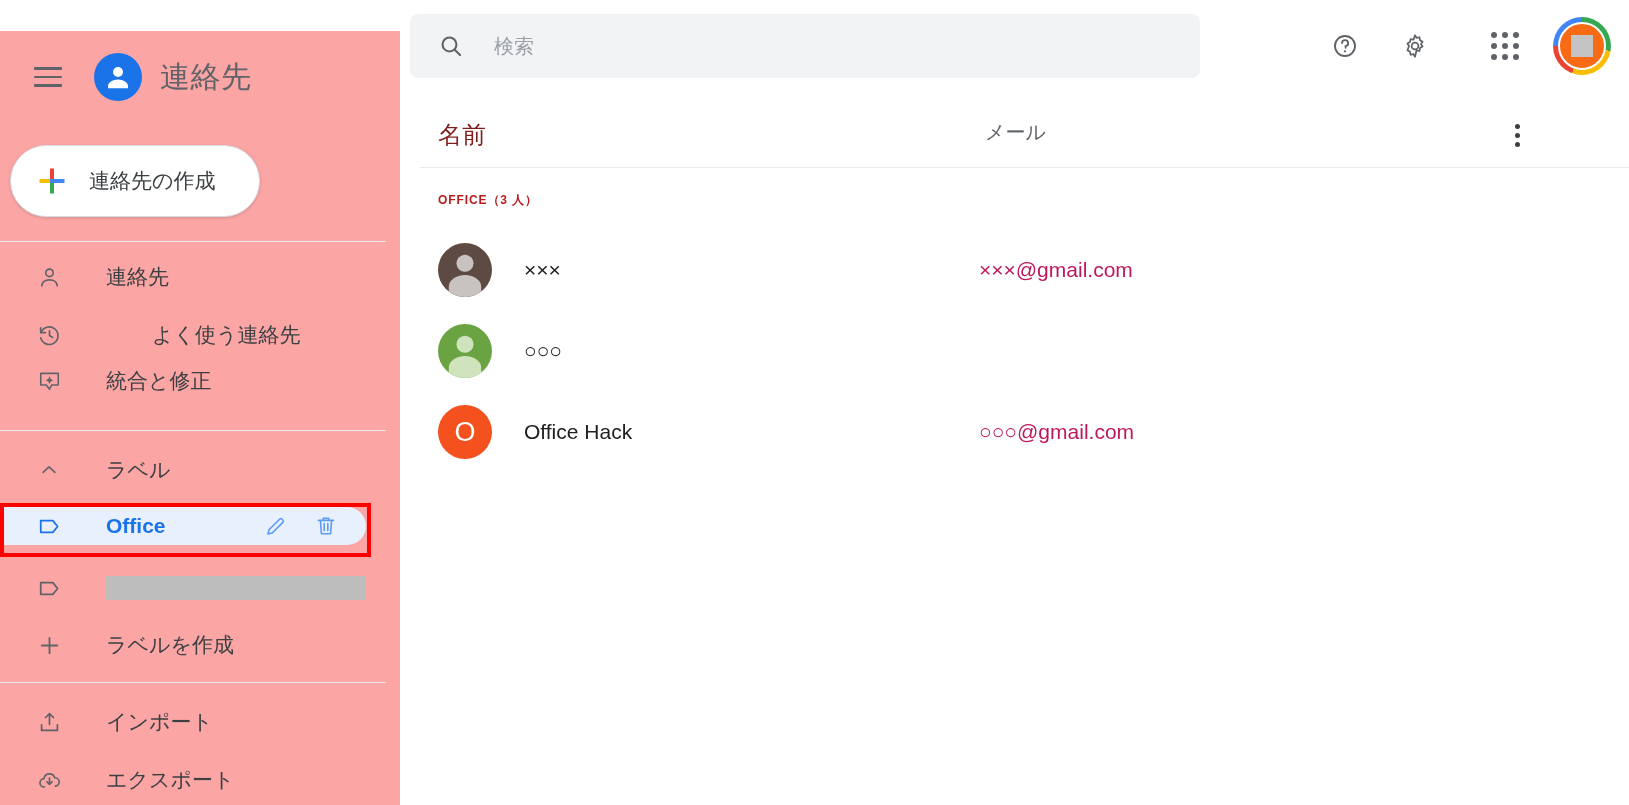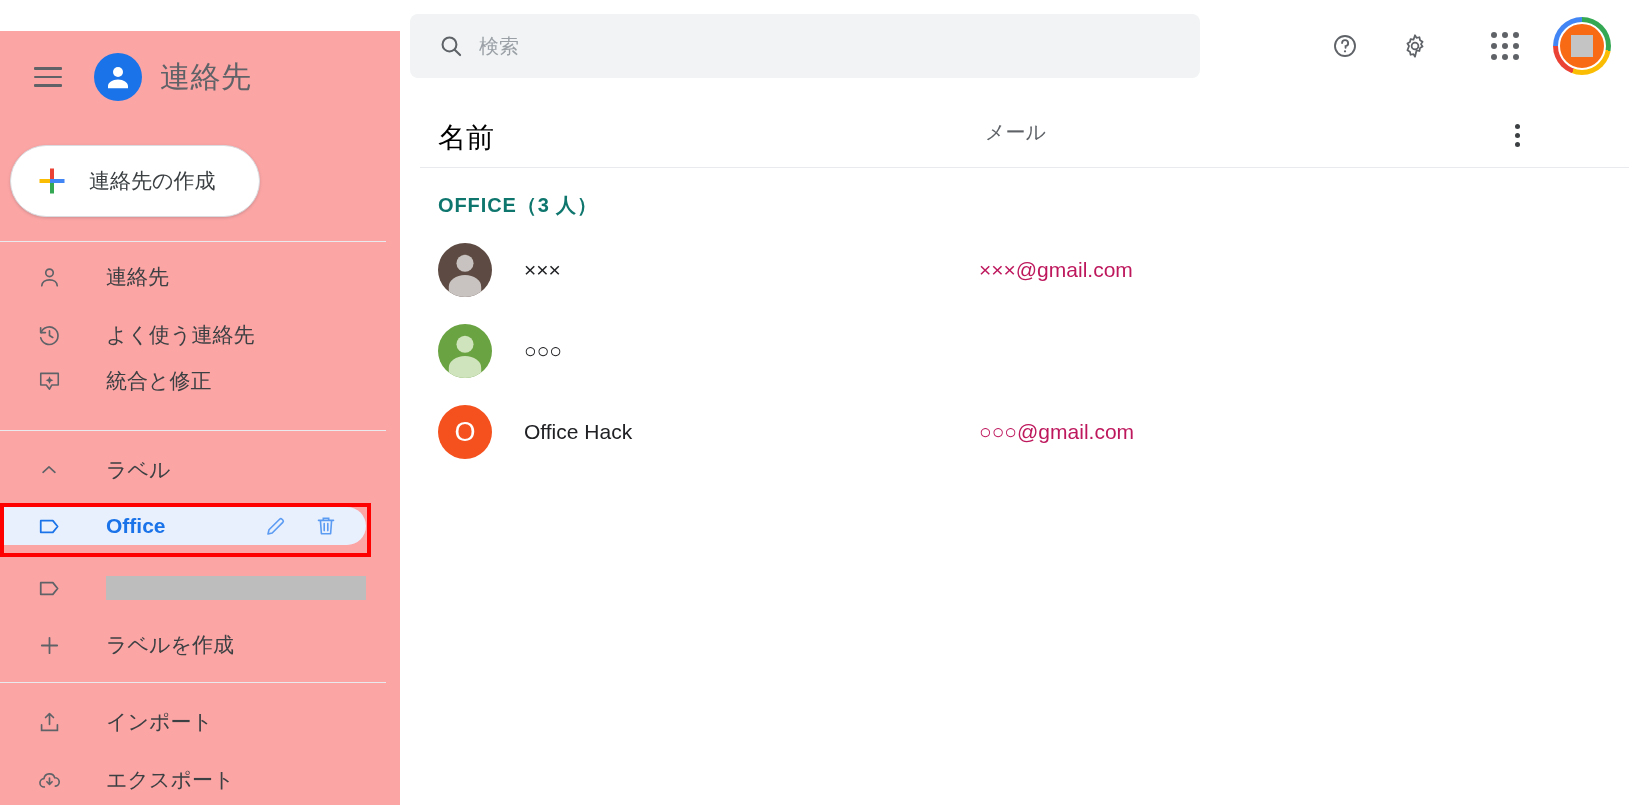--- a/index.html
+++ b/index.html
@@ -71,21 +71,21 @@
   .nav-icon {
     width: 26px; height: 26px; margin-left: 36px;
     display: flex; align-items: center; justify-content: center;
     flex: 0 0 26px;
   }
   .nav-label {
     margin-left: 44px; font-size: 21px; color: #3c4043; white-space: nowrap;
   }
 
   .nav-contacts   { top: 219px; }
-  .nav-frequent   { top: 277px; }
+  .nav-frequent   { top: 277px; gap: 46px; }
   .nav-merge      { top: 323px; }
   .nav-labels-hdr { top: 412px; }
   .nav-createlbl  { top: 587px; }
   .nav-import     { top: 664px; text-align: right; }
   .nav-export     { top: 722px; }
 
   .label-row {
     position: absolute; left: 0; top: 476px;
     width: 366px; height: 38px;
     background: #e8f0fe;
@@ -127,21 +127,21 @@
   }
   .search-box {
     position: absolute; left: 10px; top: 14px;
     width: 790px; height: 64px;
     background: #f1f3f4; border-radius: 8px;
     display: flex; align-items: center; cursor: text;
   }
   .search-icon-wrap { margin-left: 28px; width: 26px; height: 26px; flex: 0 0 26px; }
   .search-input {
     border: none; outline: none; background: transparent;
-    margin-left: 15px; font-size: 20px; color: #3c4043;
+    margin-left: 30px; font-size: 20px; color: #3c4043;
     font-family: "Liberation Sans", "DejaVu Sans", sans-serif;
     width: 600px; height: 40px;
   }
   .search-input::placeholder { color: #9aa0a6; }
 
   .topbar-actions {
     position: absolute; right: 18px; top: 14px;
     height: 64px; display: flex; align-items: center; gap: 0;
   }
   .icon-btn {
@@ -161,36 +161,36 @@
     width: 48px; height: 48px; border-radius: 50%;
     background: #f96a14; display: flex; align-items: center; justify-content: center;
     border: 2px solid #fff;
   }
   .avatar-redact { width: 22px; height: 22px; background: #c4c4c4; display: block; }
 
   
   .col-headers {
     position: absolute; left: 0; top: 105px; width: 1229px; height: 62px;
   }
-  .col-name { position: absolute; left: 38px; top: 14px; font-size: 28px; color: #000000; }
+  .col-name { position: absolute; left: 38px; top: 14px; font-size: 24px; color: #7f1d1d; }
   .col-mail { position: absolute; left: 585px; top: 14px; font-size: 20px; color: #5f6368; }
   .more-btn {
     position: absolute; right: 90px; top: 8px;
     width: 44px; height: 44px; border-radius: 50%;
     display: flex; flex-direction: column; align-items: center; justify-content: center;
     gap: 4px; cursor: pointer;
   }
   .more-btn i { width: 5px; height: 5px; background: #3c4043; border-radius: 50%; display: block; }
   .header-rule {
     position: absolute; left: 20px; top: 167px; width: 1209px; height: 1px; background: #e8eaed;
   }
 
   .group-header {
     position: absolute; left: 38px; top: 192px;
-    font-size: 20px; font-weight: 700; color: #0f766e; letter-spacing: 0.9px;
+    font-size: 12px; font-weight: 700; color: #b91c1c; letter-spacing: 0.9px;
   }
 
   .contact-row {
     position: absolute; left: 0; width: 1229px; height: 68px;
     display: flex; align-items: center; cursor: pointer;
   }
   .row-0 { top: 236px; }
   .row-1 { top: 317px; }
   .row-2 { top: 398px; }
 

